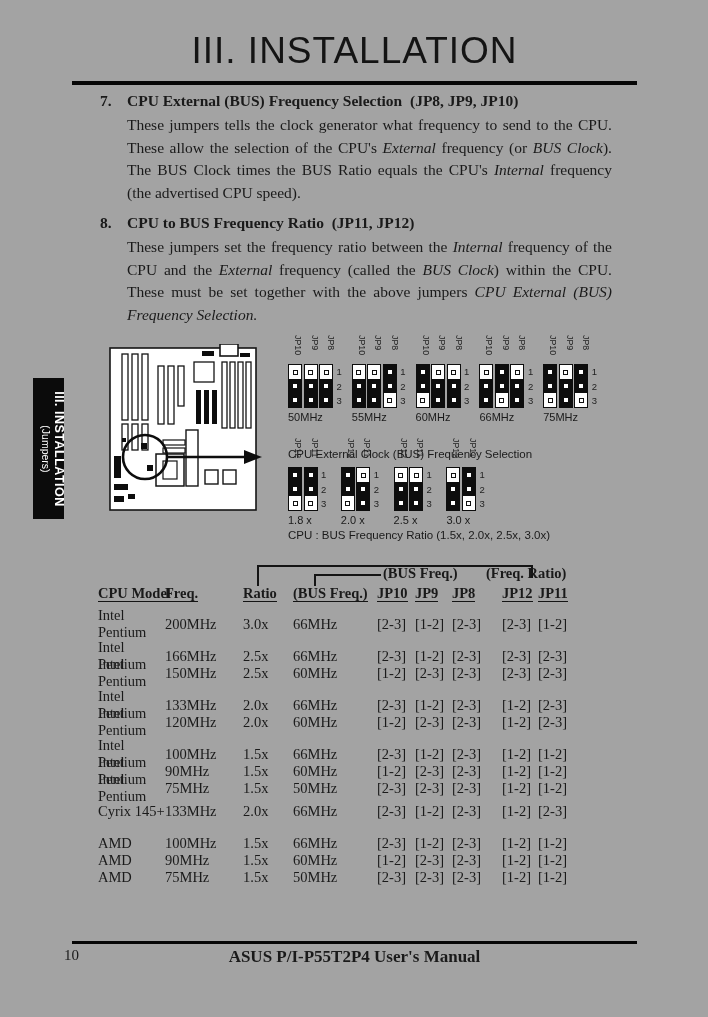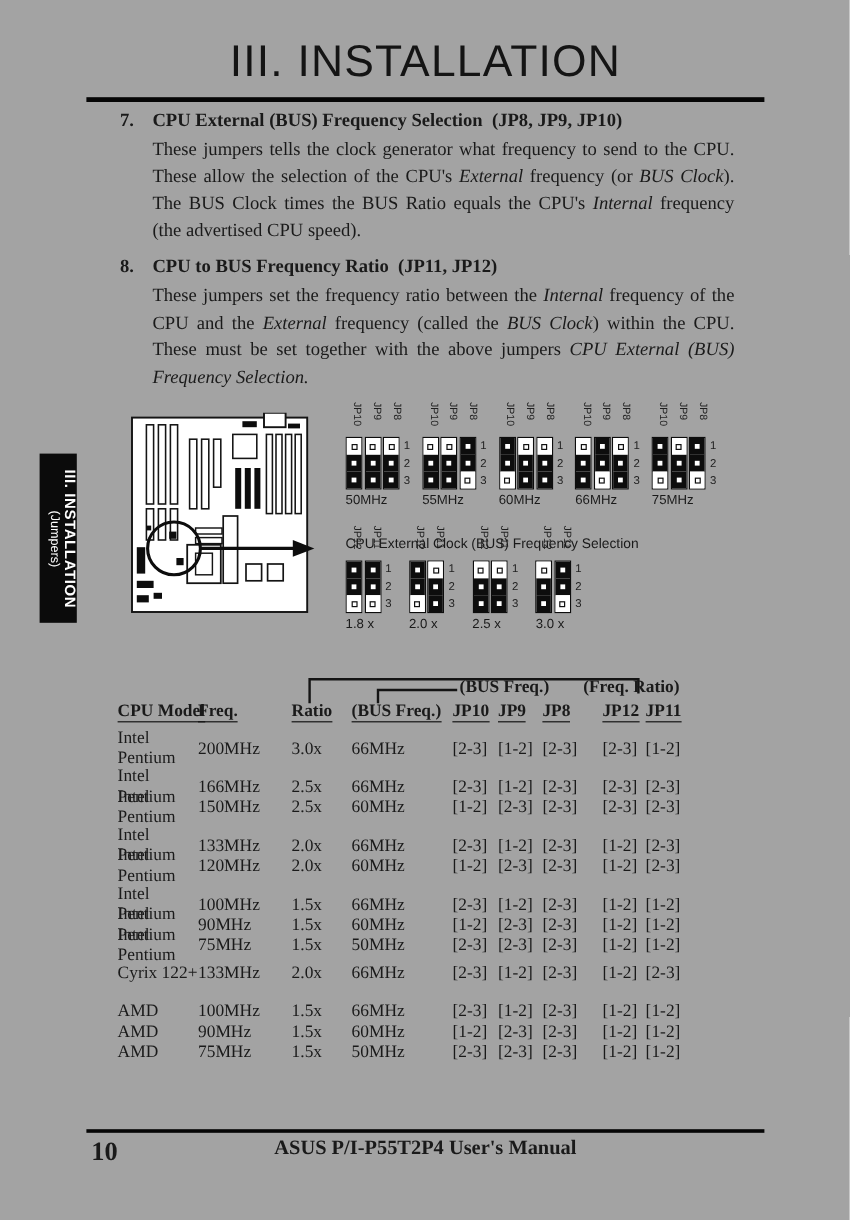--- a/index.html
+++ b/index.html
@@ -55,21 +55,21 @@
   #busBracketLabel{left:383px; top:565px;}
   #ratioBracketLabel{left:486px; top:565px;}
   .jtable{position:absolute; left:98px; top:585px; width:500px;}
   .trow{display:grid; grid-template-columns:67px 78px 50px 84px 38px 37px 50px 36px 45px;
     height:17px; font-size:14.5px; align-items:center;}
   .thead{font-weight:bold; margin-bottom:5px;}
   .thead .hc{display:inline-block; border-bottom:1.7px solid #141414; padding-bottom:0; width:max-content; line-height:16px;}
   .tspacer{height:15px;}
   
   .footer-rule{position:absolute; left:72px; top:941px; width:565px; height:3px; background:#060606;}
-  .page-num{position:absolute; left:76px; top:947px; font-weight:bold; font-size:22px;}
+  .page-num{position:absolute; left:64px; top:947px; font-weight:normal; font-size:15px;}
   .footer-title{position:absolute; left:72px; top:947px; width:565px; text-align:center; font-weight:bold; font-size:17px;}
 </style>
 </head>
 <body>
 
 <div class="page">
 
   <div class="title">III. INSTALLATION</div>
   <div class="title-rule"></div>
 
@@ -529,20 +529,21 @@
           </div>
           <div class="jnums">
             <div>1</div>
             <div>2</div>
             <div>3</div>
           </div>
         </div>
         <div class="jopt">3.0 x</div>
       </div>
     </div>
+  <div class="jcaption" id="ratioCaption">CPU : BUS Frequency Ratio (1.5x, 2.0x, 2.5x, 3.0x)</div>
 
 
   <svg class="bracket-svg" width="290" height="30" viewBox="0 0 290 30">
     <path d="M8,26 L8,6 L282,6 L282,18" fill="none" stroke="#141414" stroke-width="2"></path>
     <path d="M65,26 L65,15 L131,15" fill="none" stroke="#141414" stroke-width="2"></path>
   </svg>
   <div class="blabel" id="busBracketLabel">(BUS Freq.)</div>
   <div class="blabel" id="ratioBracketLabel">(Freq. Ratio)</div>
 
   <div class="jtable" id="jtable">
@@ -643,21 +644,21 @@
         <span>1.5x</span>
         <span>50MHz</span>
         <span>[2-3]</span>
         <span>[2-3]</span>
         <span>[2-3]</span>
         <span>[1-2]</span>
         <span>[1-2]</span>
       </div>
       <div class="tspacer"></div>
       <div class="trow">
-        <span>Cyrix 122+</span>
+        <span>Cyrix 145+</span>
         <span>133MHz</span>
         <span>2.0x</span>
         <span>66MHz</span>
         <span>[2-3]</span>
         <span>[1-2]</span>
         <span>[2-3]</span>
         <span>[1-2]</span>
         <span>[2-3]</span>
       </div>
       <div class="tspacer"></div>

